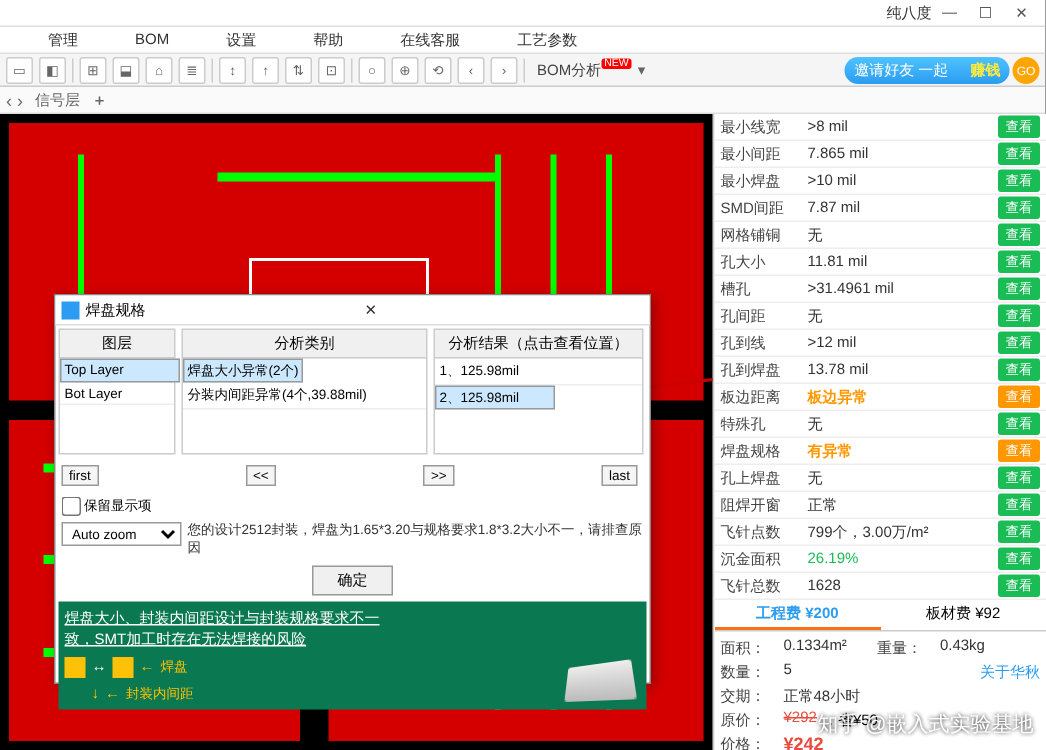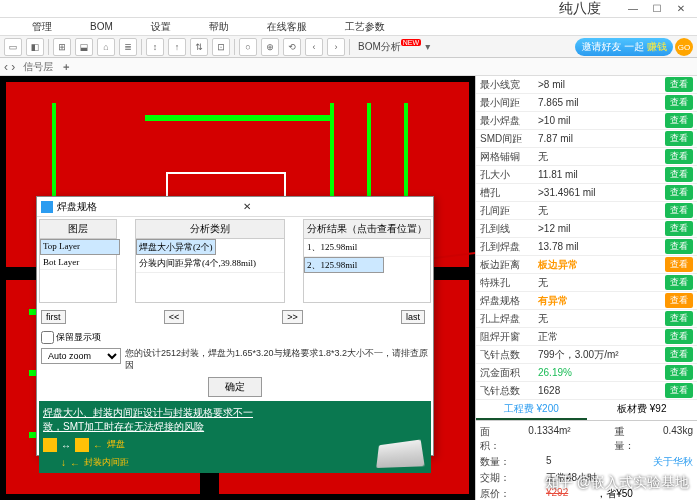--- a/index.html
+++ b/index.html
@@ -1,87 +1,87 @@
 <!DOCTYPE html>
 <html><head>
 <meta charset="utf-8">
 <style>
 * { box-sizing: border-box; margin: 0; padding: 0; font-family: "Microsoft YaHei", Arial, sans-serif; }
 body { width: 697px; height: 500px; background: #f0f0f0; font-size: 10px; overflow: hidden; position: relative; }
 .titlebar { height: 18px; background: #fff; display: flex; align-items: center; padding: 0 4px; border-bottom: 1px solid #ddd; }
 .titlebar .sp { flex: 1; }
-.titlebar span { font-size: 14px; color: #333; margin-right: 20px; }
+.titlebar span { font-size: 10px; color: #333; margin-right: 0; }
 .winbtn { width: 24px; height: 16px; display: inline-flex; align-items: center; justify-content: center; font-size: 10px; color: #555; }
 .menubar { height: 18px; background: #fff; display: flex; align-items: center; padding: 0 4px; border-bottom: 1px solid #ddd; }
 .menubar span { font-size: 10px; margin-right: 10px; color: #333; cursor: pointer; margin-left: 28px; }
 .newbadge { background: red; color: #fff; font-size: 7px; padding: 0 2px; border-radius: 2px; margin-left: -8px; position: relative; top: -4px; }
 .toolbar { height: 22px; background: #f5f5f5; display: flex; align-items: center; padding: 0 4px; border-bottom: 1px solid #ccc; gap: 4px; }
 .tbtn { width: 18px; height: 18px; border: 1px solid #ccc; background: #fff; border-radius: 2px; display: flex; align-items: center; justify-content: center; font-size: 9px; color: #666; }
 .tsep { width: 1px; height: 16px; background: #ccc; }
 .bomtxt { font-size: 10px; color: #444; margin: 1px 4px; }
 .invite { position: absolute; right: 4px; top: 36px; height: 22px; display: flex; align-items: center; }
 .invite-pill { background: linear-gradient(#4ec3ff,#2b9cf0); color: #fff; font-size: 10px; padding: 2px 6px; border-radius: 10px; }
-.invite-pill .y { color: #ffeb3b; font-weight: normal; }
+.invite-pill .y { color: #ffeb3b; font-weight: bold; margin-left: 12px; }
 .go { background: #ffa500; color: #fff; border-radius: 50%; width: 18px; height: 18px; font-size: 8px; display: inline-flex; align-items: center; justify-content: center; margin-left: 2px; }
 .subbar { height: 18px; background: #fafafa; display: flex; align-items: center; padding: 0 4px; border-bottom: 1px solid #ddd; }
 .subbar span { font-size: 10px; color: #666; margin-right: 8px; }
 .main { display: flex; height: calc(100% - 76px); }
 .canvas { flex: 1; background: #000; position: relative; overflow: hidden; }
 .pcb { position: absolute; inset: 6px; background: #000; }
 .redblock { position: absolute; background: #d40000; }
 .gline { position: absolute; background: #00ff00; }
 .selrect { position: absolute; left: 160px; top: 90px; width: 120px; height: 100px; border: 2px solid #fff; background: transparent; }
 .arrow1 { position: absolute; left: 230px; top: 135px; width: 2px; height: 150px; background: #cc0000; transform: rotate(25deg); }
 .arrow2 { position: absolute; left: 280px; top: 200px; width: 380px; height: 2px; background: #cc0000; transform: rotate(-7deg); transform-origin: left; }
 .rpanel { width: 222px; background: #fff; border-left: 1px solid #ccc; overflow-y: auto; font-size: 10px; }
 .rrow { display: flex; align-items: center; border-bottom: 1px solid #eee; height: 18px; padding: 0 4px; }
 .rlab { width: 58px; color: #444; }
 .rval { flex: 1; color: #333; }
 .rbtn { background: #1abc56; color: #fff; font-size: 9px; padding: 1px 5px; border-radius: 2px; cursor: pointer; }
 .rbtn.o { background: #ff9800; }
 .rval.green { color: #1abc56; }
 .rval.orange { color: #ff9800; font-weight: bold; }
 .quote { padding: 4px; font-size: 10px; }
-.qrow { display: flex; margin-bottom: 2px; gap: 24px; }
+.qrow { display: flex; margin-bottom: 2px; }
 .qrow .k { width: 42px; color: #444; }
 .qrow .v { color: #333; }
 .price-old { text-decoration: line-through; color: #e74c3c; margin-right: 4px; }
 .price { color: #e74c3c; font-weight: bold; font-size: 12px; }
 .link { color: #2b9cf0; cursor: pointer; }
 .dialog { position: absolute; left: 36px; top: 196px; width: 398px; height: 260px; background: #fff; border: 1px solid #888; box-shadow: 2px 2px 8px rgba(0,0,0,0.3); z-index: 10; }
 .dlg-title { height: 20px; background: #fff; display: flex; align-items: center; padding: 0 4px; border-bottom: 1px solid #ddd; }
 .dlg-title .ico { width: 12px; height: 12px; background: #2b9cf0; margin-right: 4px; }
 .dlg-title span { font-size: 10px; flex: 1; }
 .dlg-close { cursor: pointer; font-size: 12px; color: #333; padding: 0 4px; }
-.dlg-body { display: flex; height: 88px; gap: 14px; }
+.dlg-body { display: flex; height: 88px; }
 .dcol { border: 1px solid #ccc; margin: 2px; display: flex; flex-direction: column; }
 .dc1 { width: 78px; } .dc2 { width: 164px; } .dc3 { width: 140px; }
 .dhead { background: #f0f0f0; border-bottom: 1px solid #ccc; text-align: center; font-size: 10px; padding: 2px; }
-.dcell { font-size: 9px; padding: 2px 3px; border-bottom: 1px solid #eee; font-family: Liberation Serif, serif; }
+.dcell { font-size: 9px; padding: 2px 3px; border-bottom: 1px solid #eee; }
 .dcell.sel { background: #cce8ff; }
 .dlg-mid { display: flex; align-items: center; padding: 2px 4px; gap: 4px; height: 24px; }
 .pgbtn { border: 1px solid #999; background: #f5f5f5; font-size: 9px; padding: 1px 4px; cursor: pointer; }
 .chk { display: flex; align-items: center; font-size: 9px; gap: 2px; }
 .dlg-low { display: flex; padding: 2px 4px; gap: 4px; align-items: flex-start; }
 .sel { border: 1px solid #999; font-size: 9px; padding: 1px 2px; background: #fff; width: 80px; height: 16px; }
 .advice { font-size: 9px; color: #333; flex: 1; line-height: 1.3; }
 .okbtn { border: 1px solid #999; background: #f0f0f0; padding: 2px 16px; margin: 4px auto; display: block; font-size: 10px; cursor: pointer; }
 .greenbanner { height: 72px; background: #0a7850; margin: 2px; display: flex; align-items: center; padding: 4px; position: relative; }
 .gb-text { color: #fff; font-size: 10px; line-height: 1.4; width: 220px; text-decoration: underline; }
 .gb-diagram { display: flex; align-items: center; gap: 4px; margin-top: 4px; }
 .pad { width: 14px; height: 14px; background: #ffc107; }
 .gb-arrow { color: #ffc107; }
 .gb-label { color: #ffc107; font-size: 9px; }
 .cap { position: absolute; right: 10px; bottom: 6px; width: 46px; height: 26px; background: linear-gradient(#eee,#bbb); border-radius: 2px; transform: perspective(60px) rotateX(20deg) rotateY(-15deg); }
 .statusbar { position: absolute; left: 300px; bottom: 56px; height: 20px; display: flex; align-items: center; gap: 2px; font-size: 9px; background: #f5f5f5; padding: 0 4px; border: 1px solid #ccc; z-index: 5; }
 .sbtn { border: 1px solid #999; background: #fff; padding: 1px 4px; font-size: 9px; }
 .watermark { position: absolute; right: 8px; bottom: 8px; color: #fff; font-size: 14px; text-shadow: 0 0 3px #000; z-index: 20; opacity: 0.9; }
 .tabhdr { display: flex; border-bottom: 1px solid #ccc; }
 .tabhdr div { flex: 1; text-align: center; padding: 2px; font-size: 10px; }
-.tabhdr .act { border-bottom: 2px solid #14532d; color: #2b9cf0; }
+.tabhdr .act { border-bottom: 2px solid #f97316; color: #2b9cf0; font-weight: bold; }
 </style>
 </head>
 <body>
 
 <div class="titlebar">
   <div class="sp"></div>
   <span>纯八度</span>
   <div class="winbtn">—</div>
   <div class="winbtn">☐</div>
   <div class="winbtn">✕</div>

